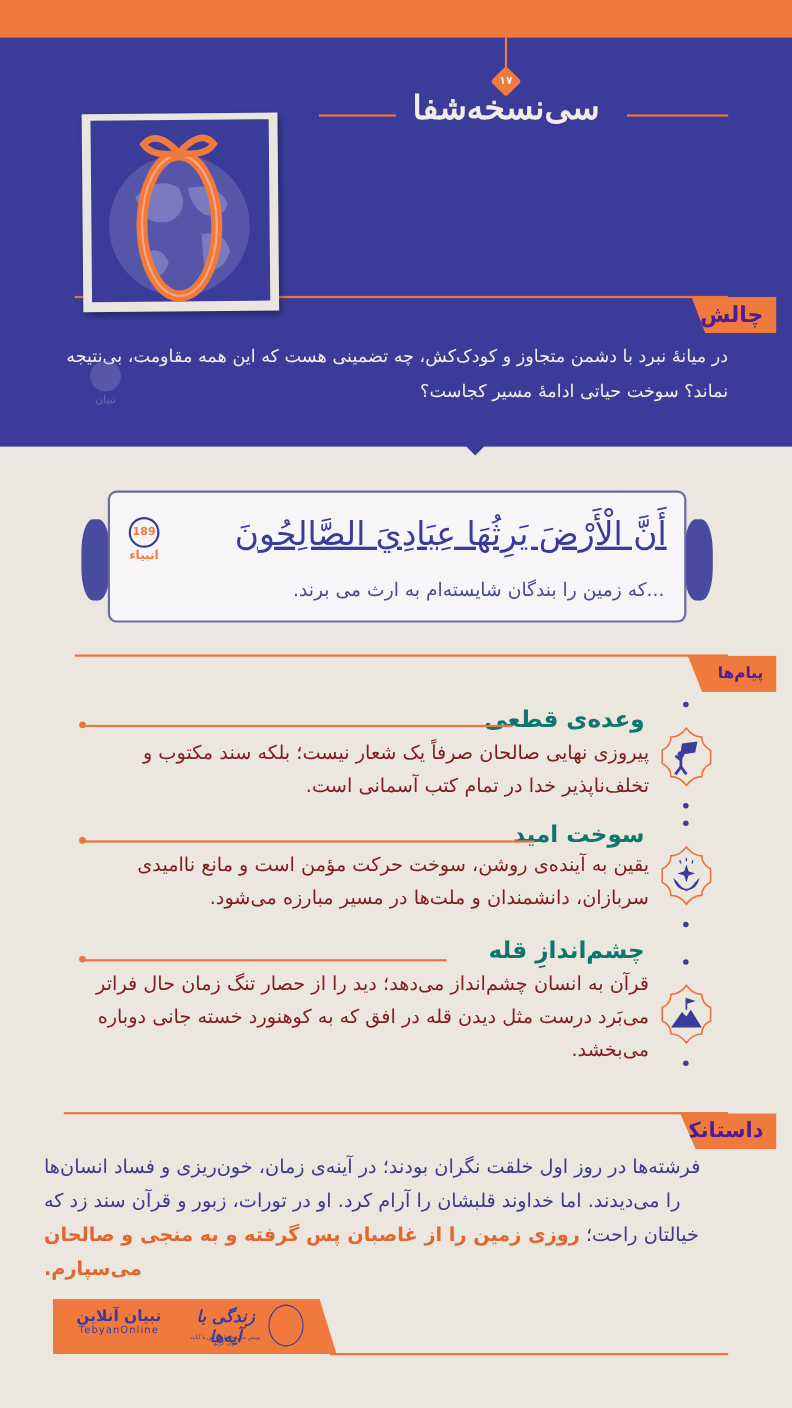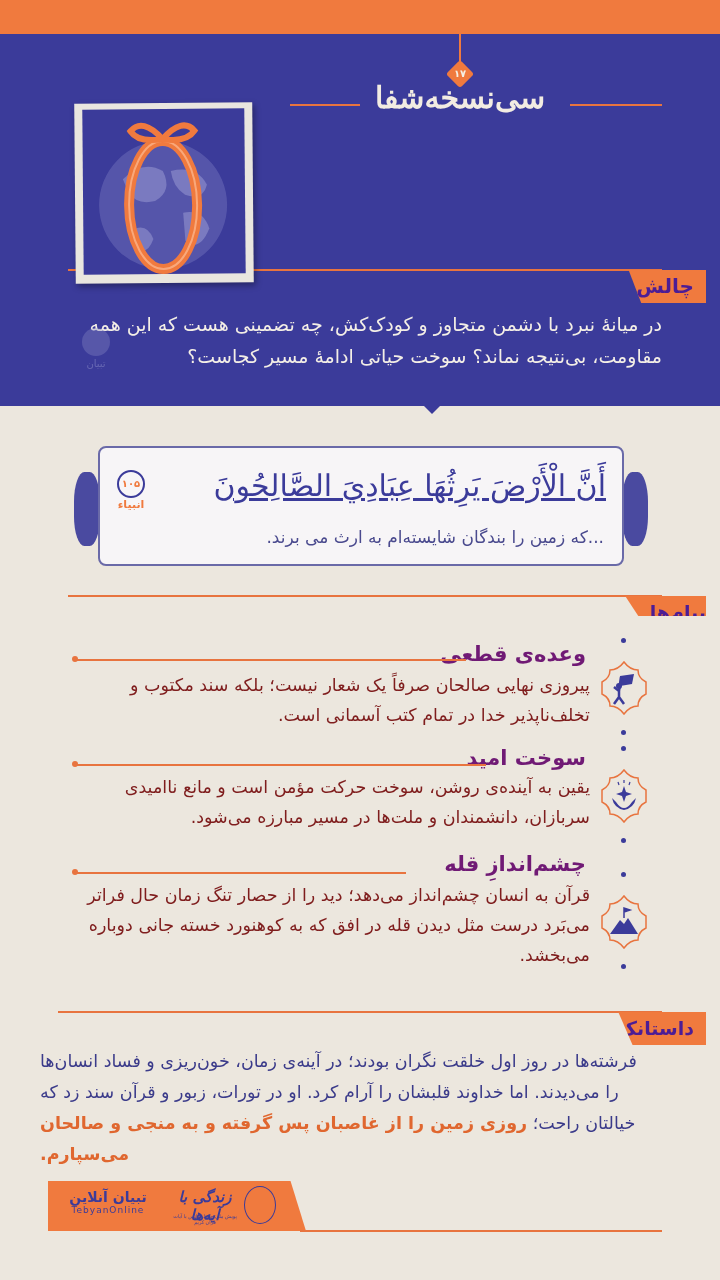--- a/index.html
+++ b/index.html
@@ -51,21 +51,21 @@
       background: #3b3b9a; overflow: hidden;
     }
     .tag {
       position: absolute; background: #f07a3e; color: #4c1d95;
       font-weight: bold; direction: rtl;  margin-left: 44px;
     }
     .tag.challenge { left: 572px; top: 270px; width: 90px; height: 33px; font-size: 20px; line-height: 33px; padding-right: 12px;
       clip-path: polygon(14% 0, 100% 0, 100% 100%, 28% 100%); }
     .challenge-text {
       position: absolute; left: 56px; top: 308px; width: 606px; direction: rtl; text-align: right;
-      color: #f4efe6; font-size: 19px; line-height: 32px;
+      color: #f4efe6; font-size: 16px; line-height: 32px;
     }
     .watermark {
       position: absolute; left: 76px; top: 328px; width: 40px; height: 50px; opacity: 0.35;
       color: #b7b8e0; font-size: 10px; text-align: center;
     }
     .watermark .circle { width: 28px; height: 28px; border-radius: 50%; background: #8b8cc6; margin: 0 auto 2px; }
 
     .verse-box {
       position: absolute; left: 98px; top: 446px; width: 526px; height: 120px;
       background: #f7f5f7; border: 2px solid #6a6aa8; border-radius: 8px;
@@ -86,27 +86,27 @@
     }
     .verse-ref {
       position: absolute; left: 110px; top: 470px; width: 42px; text-align: center;
     }
     .verse-ref .rosette {
       width: 28px; height: 28px; margin: 0 auto; border: 2px solid #3b3b9a; border-radius: 50%;
       color: #f07a3e; font-size: 10px; font-weight: bold; line-height: 24px;
     }
     .verse-ref .sura { color: #f07a3e; font-size: 11px; font-weight: bold; direction: rtl; }
 
-    .tag.messages { left: 568px; top: 596px; width: 94px; height: 20px; font-size: 19px; line-height: 33px; 
+    .tag.messages { left: 568px; top: 596px; width: 94px; height: 33px; font-size: 14px; line-height: 33px; padding-right: 12px;
       clip-path: polygon(14% 0, 100% 0, 100% 100%, 28% 100%); }
     .tag.story { left: 560px; top: 1012px; width: 102px; height: 33px; font-size: 19px; line-height: 33px; padding-right: 12px;
       clip-path: polygon(14% 0, 100% 0, 100% 100%, 28% 100%); }
 
     .msg-title {
-      position: absolute; direction: rtl; text-align: right; color: #701a75; font-weight: bold; font-size: 21px;
+      position: absolute; direction: rtl; text-align: right; color: #0f766e; font-weight: bold; font-size: 21px;
     }
     .msg-line { position: absolute; height: 2px; background: #e8743f; }
     .msg-dot { position: absolute; width: 6px; height: 6px; border-radius: 50%; background: #e8743f; }
     .msg-text {
       position: absolute; left: 72px; width: 518px; direction: rtl; text-align: right;
       color: #7f1d1d; font-size: 17.5px; line-height: 30px;
     }
     .icon-wrap { position: absolute; left: 596px; width: 56px; height: 100px; }
     .icon-wrap .dot { position: absolute; left: 25px; width: 5px; height: 5px; border-radius: 50%; background: #3b3b9a; }
     .icon-wrap svg { position: absolute; left: 0; top: 22px; }
@@ -167,21 +167,21 @@
 <div class="watermark">
   <div class="circle"></div>
   <div>تبیان</div>
 </div>
 
 <div class="verse-cap left"></div>
 <div class="verse-cap right"></div>
 <div class="verse-box"></div>
 <div class="verse-arabic">أَنَّ الْأَرْضَ يَرِثُهَا عِبَادِيَ الصَّالِحُونَ</div>
 <div class="verse-ref">
-  <div class="rosette"><span>۱۰۵</span></div>
+  <div class="rosette"><span>189</span></div>
   <div class="sura">انبیاء</div>
 </div>
 <div class="verse-translation">...که زمین را بندگان شایسته‌ام به ارث می برند.</div>
 
 <div class="hline" style="left:68px;top:595px;width:594px;"></div>
 <div class="tag messages">پیام‌ها</div>
 
 <div class="msg-title" style="left:400px;top:642px;width:186px;">وعده‌ی قطعی</div>
 <div class="msg-line" style="left:76px;top:659px;width:390px;"></div>
 <div class="msg-dot" style="left:72px;top:656px;"></div>

